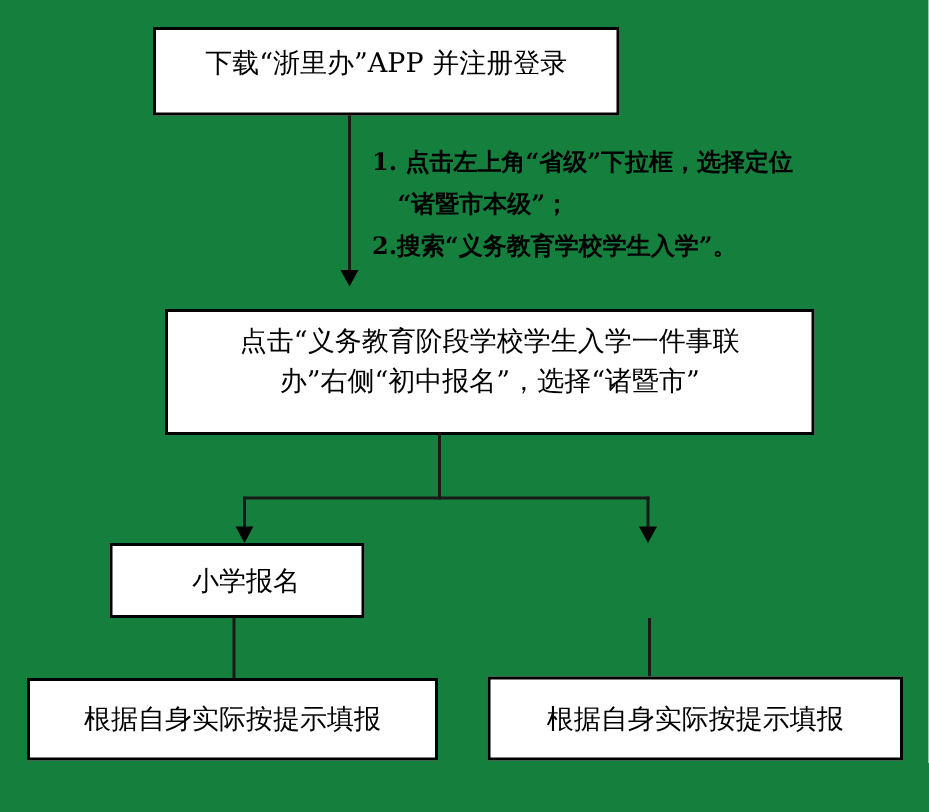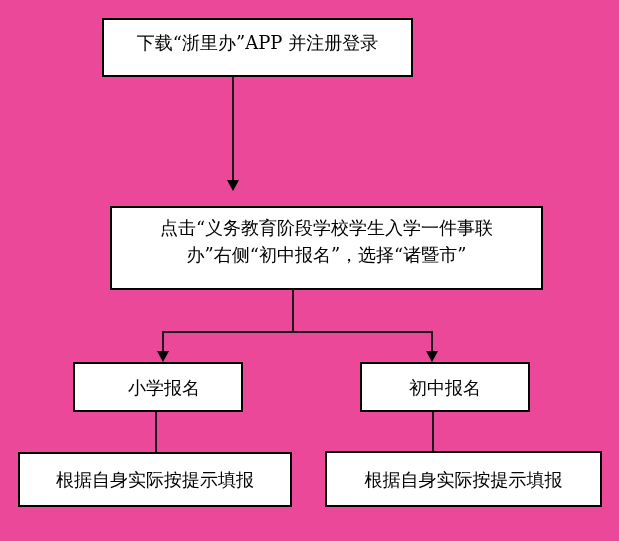--- a/index.html
+++ b/index.html
@@ -4,21 +4,21 @@
 <style>
   html, body {
     margin: 0;
     padding: 0;
     background: #ffffff;
   }
   #canvas {
     position: relative;
     width: 619px;
     height: 541px;
-    background: #ec4899;
+    background: #15803d;
     font-family: "DejaVu Serif", "Liberation Serif", serif;
     color: #000000;
     overflow: hidden;
   }
   .node {
     position: absolute;
     box-sizing: border-box;
     border: 2px solid #000000;
     background: #ffffff;
     text-align: center;
@@ -61,43 +61,45 @@
 
 <div id="canvas">
 
   <div class="node node-top-align" style="left:102px; top:18px; width:311px; height:59px;">
     <span>下载“浙里办”APP 并注册登录</span>
   </div>
 
   <div class="line" style="left:232px; top:77px; width:2px; height:103px;"></div>
   <div class="arrowhead" style="left:227px; top:180px;"></div>
 
+  <div class="note">
+    <div>1. 点击左上角“省级”下拉框，选择定位</div>
+    <div class="indent">“诸暨市本级”；</div>
+    <div>2.搜索“义务教育学校学生入学”。</div>
+  </div>
 
   <div class="node node-multiline" style="left:70px; top:206px; width:433px; height:84px;margin-left:40px;">
     <div>点击“义务教育阶段学校学生入学一件事联</div>
     <div>办”右侧“初中报名”，选择“诸暨市”</div>
   </div>
 
   <div class="line" style="left:292px; top:289px; width:2px; height:44px;"></div>
 
   <div class="line" style="left:162px; top:331px; width:271px; height:2px;"></div>
 
   <div class="line" style="left:162px; top:331px; width:2px; height:21px;"></div>
   <div class="arrowhead" style="left:157px; top:351px;"></div>
 
   <div class="line" style="left:431px; top:331px; width:2px; height:21px;"></div>
   <div class="arrowhead" style="left:426px; top:351px;"></div>
 
   <div class="node node-center" style="left:73px; top:362px; width:170px; height:50px;padding-left:12px;">
     <span>小学报名</span>
   </div>
 
-  <div class="node node-center" style="left:360px; top:362px; width:170px; height:50px;">
-    <span>初中报名</span>
-  </div>
 
   <div class="line" style="left:155px; top:412px; width:2px; height:40px;"></div>
   <div class="line" style="left:432px; top:412px; width:2px; height:39px;"></div>
 
   <div class="node node-center" style="left:18px; top:452px; width:274px; height:55px;">
     <span>根据自身实际按提示填报</span>
   </div>
 
   <div class="node node-center" style="left:325px; top:451px; width:277px; height:56px;">
     <span>根据自身实际按提示填报</span>

